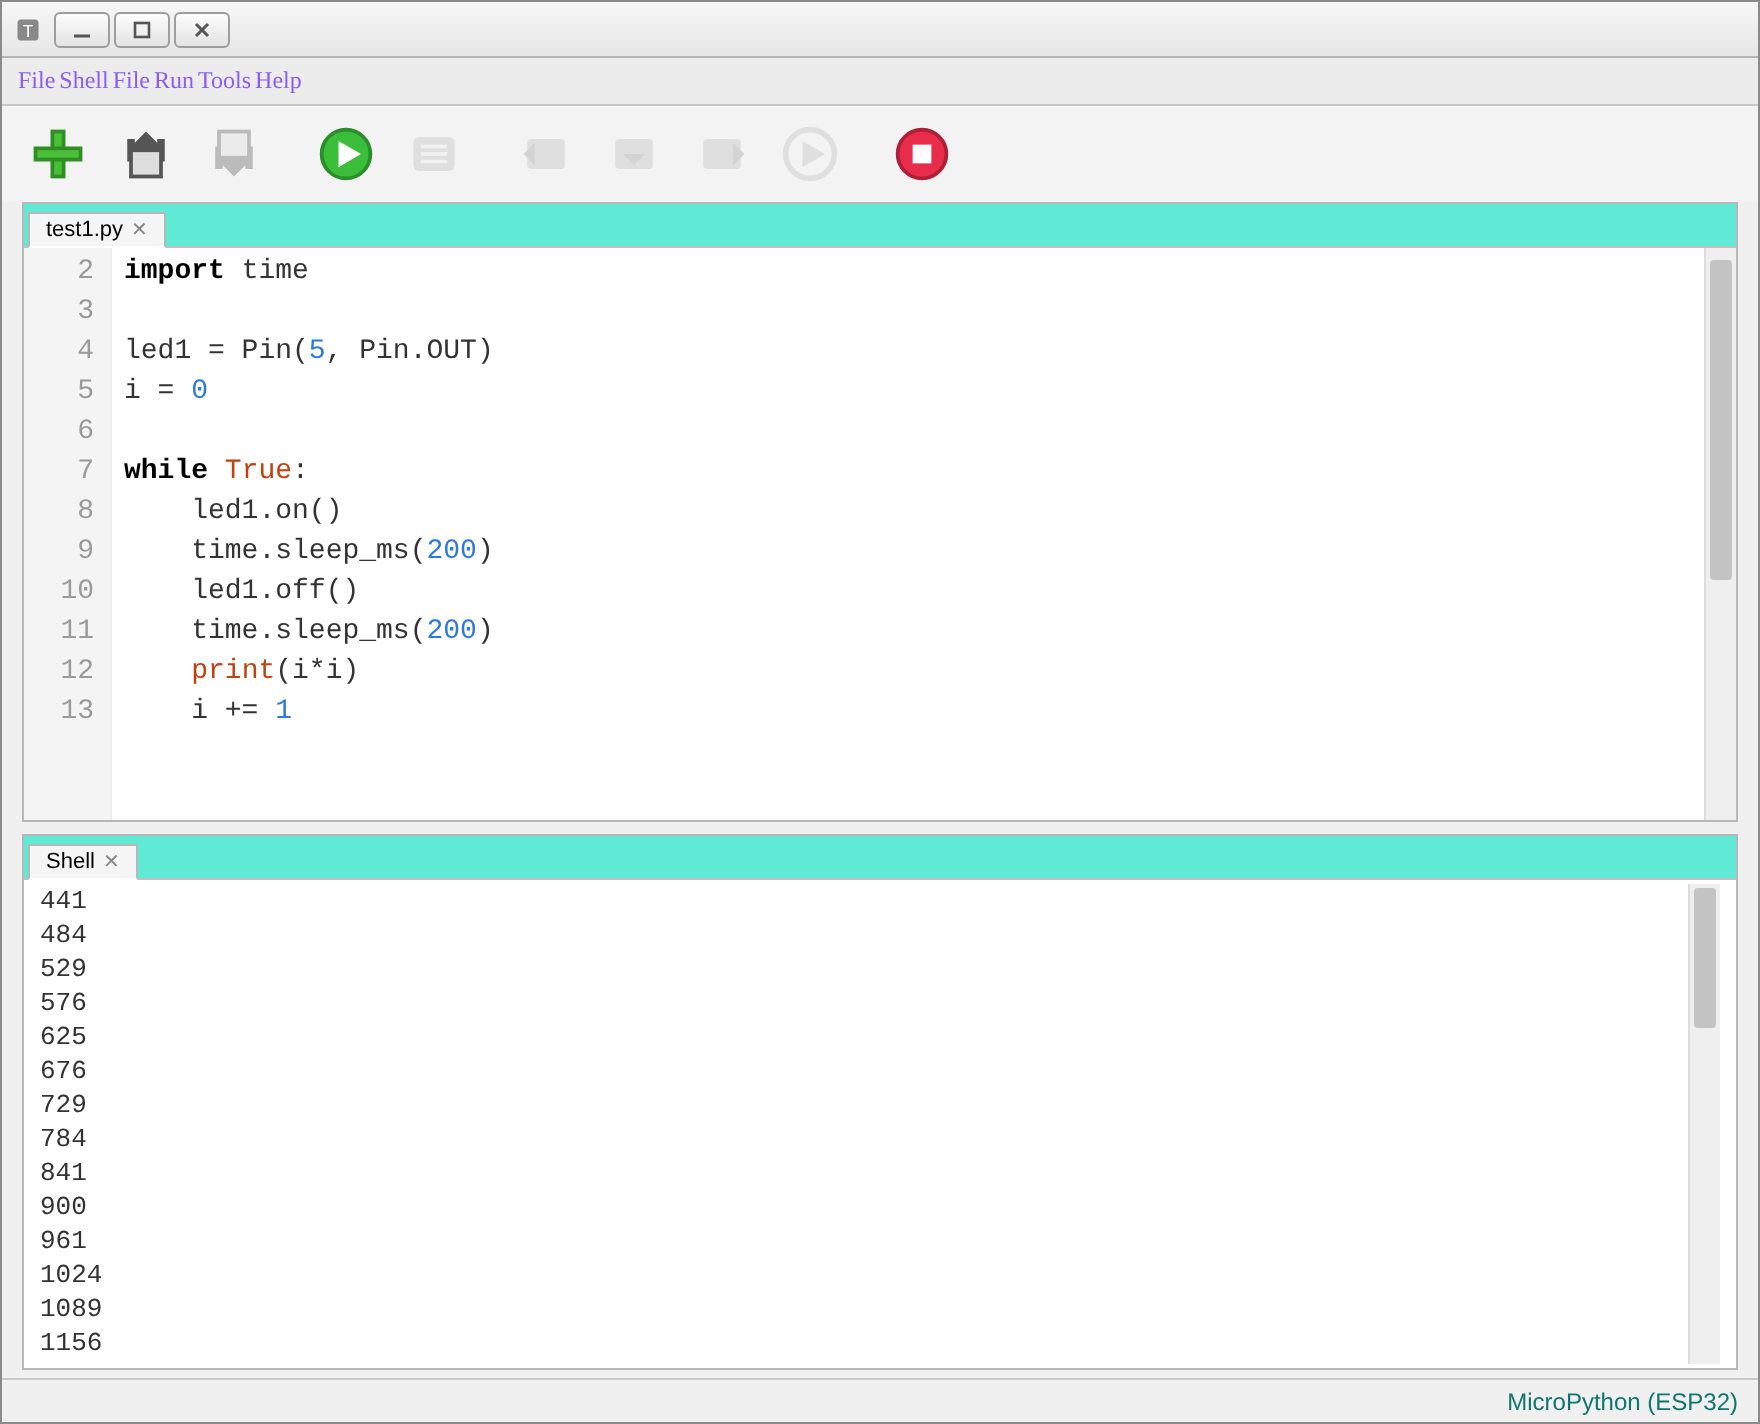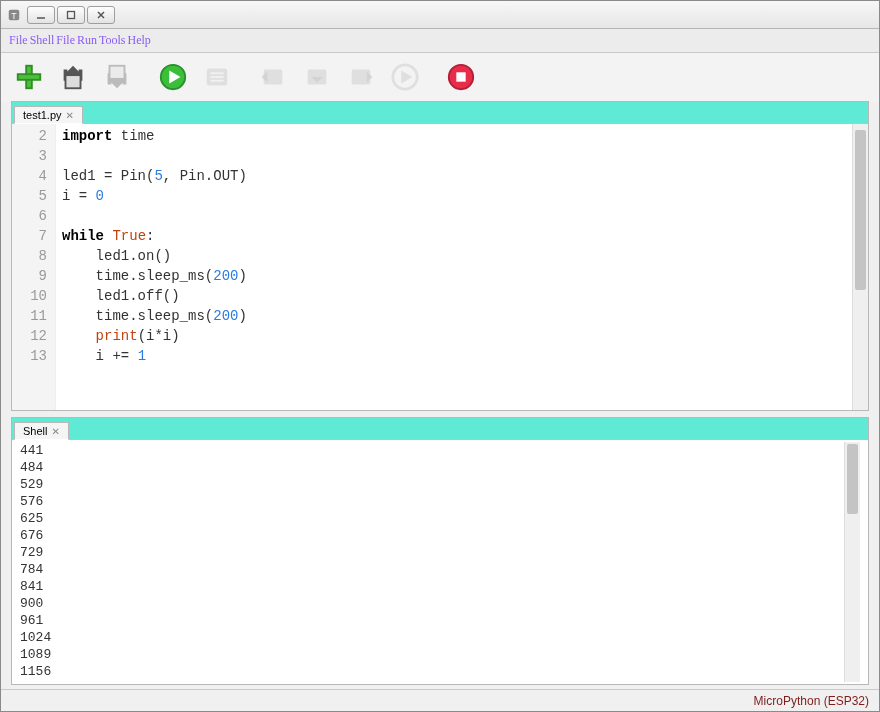--- a/index.html
+++ b/index.html
@@ -155,21 +155,21 @@
   .shell-text { flex:1; }
   .statusbar {
     height: 22px;
     border-top: 1px solid #c9c9c9;
     background: #f0f0f0;
     display:flex;
     align-items:center;
     justify-content:flex-end;
     padding: 0 10px;
     font-size: 12px;
-    color:#7f1d1d;
+    color:#0f766e;
   }
 </style>
 </head>
 <body>
 
 <div class="titlebar">
   <span class="appicon">
     <svg viewBox="0 0 16 16">
         <rect x="2" y="2" width="12" height="12" fill="#888" rx="2"></rect>
         <text x="8" y="12" text-anchor="middle" font-size="10" fill="#fff">T</text>

